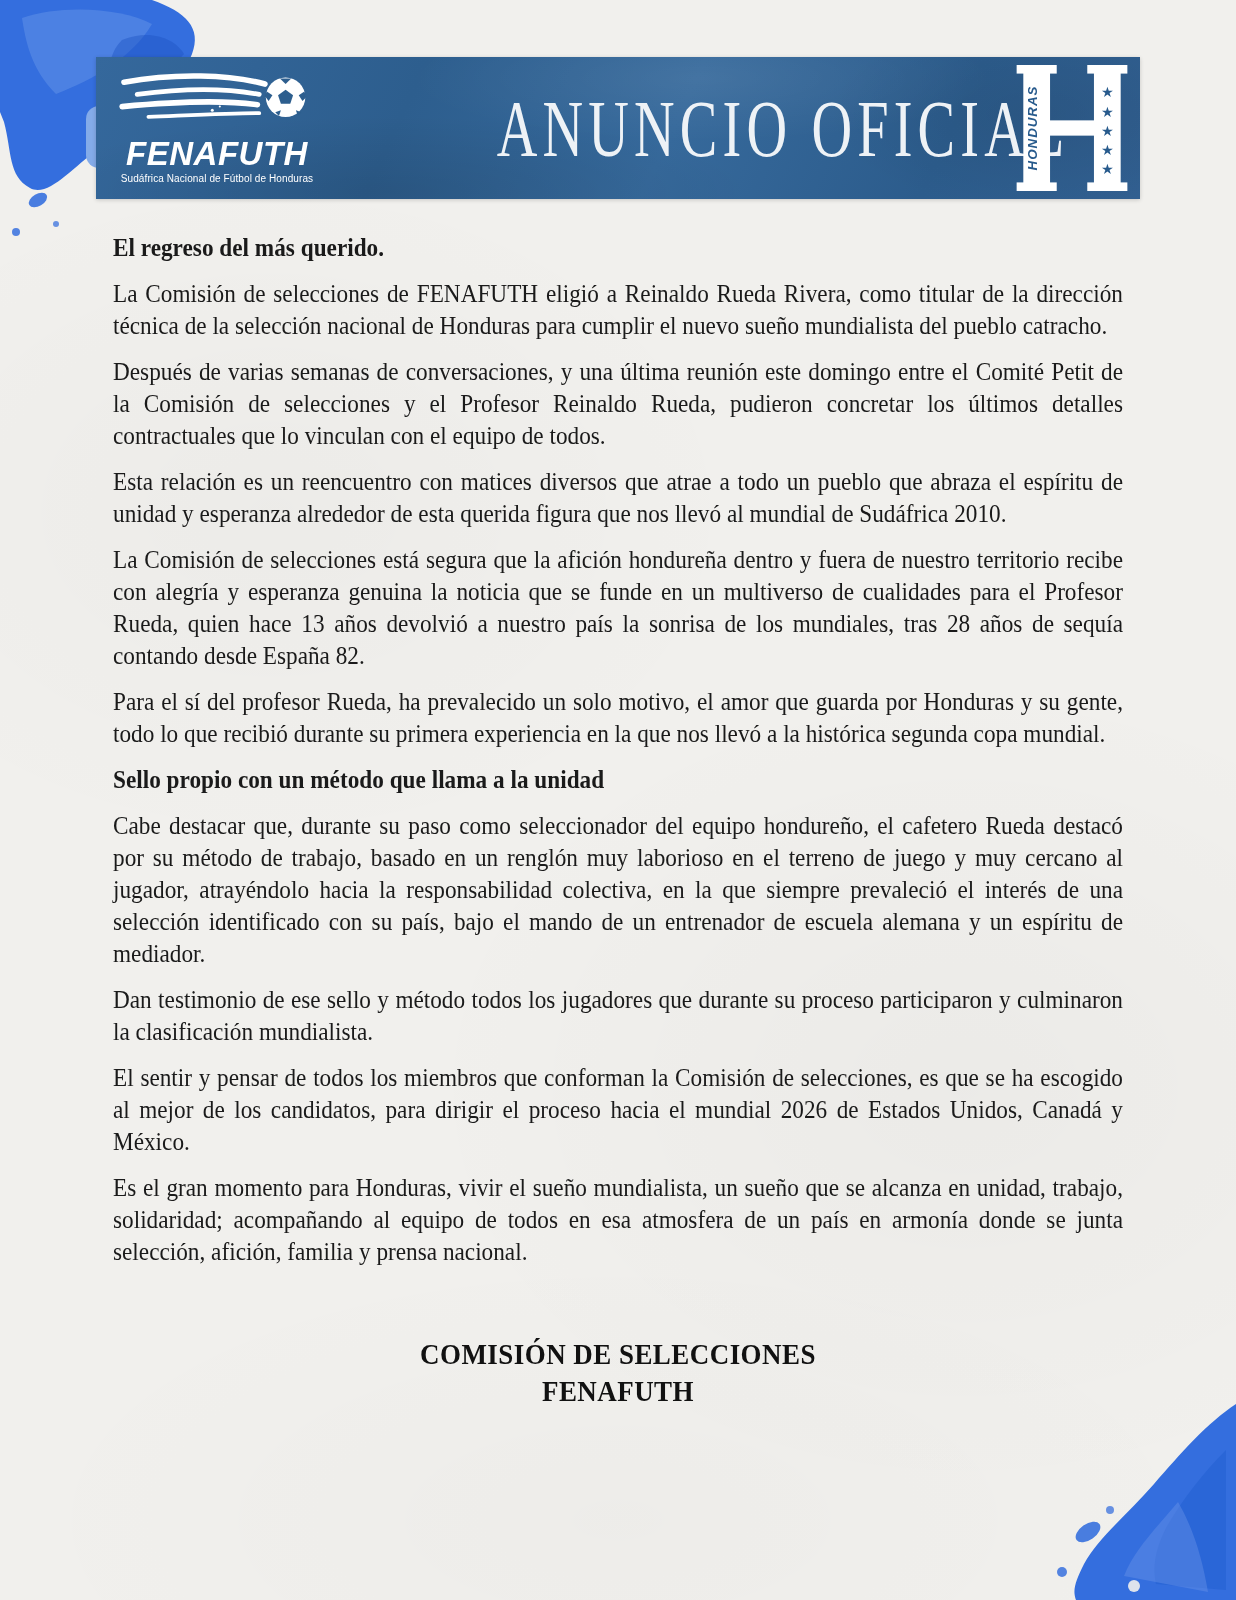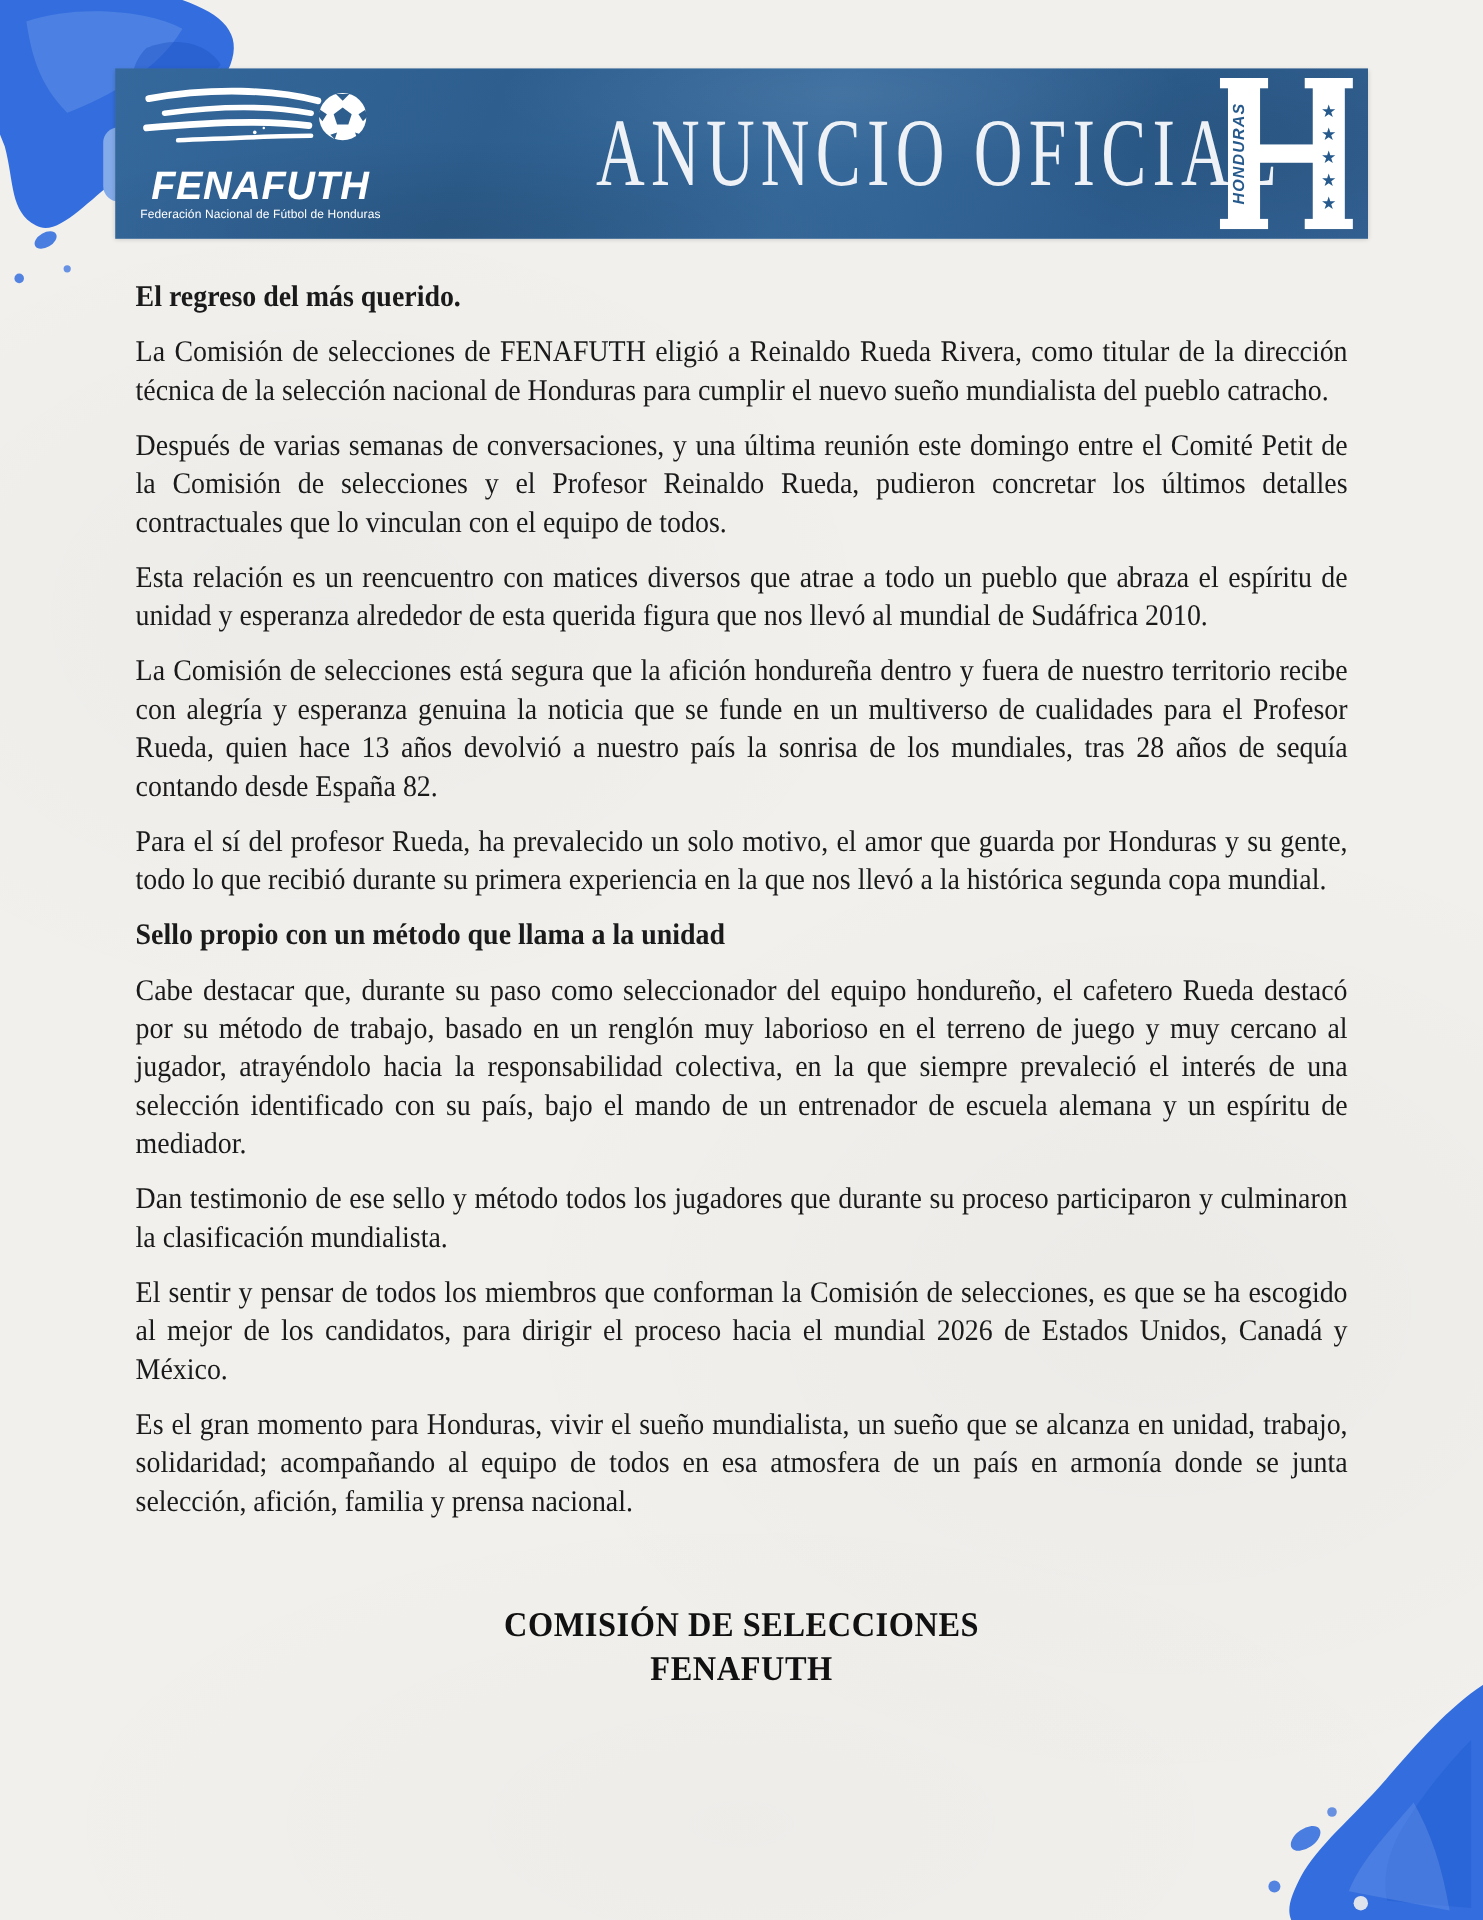--- a/index.html
+++ b/index.html
@@ -105,21 +105,21 @@
           <polygon points="172,10 184,10 178,16"></polygon>
           <polygon points="158,24 164,28 160,34 156,29"></polygon>
           <polygon points="198,24 200,30 196,34 192,28"></polygon>
           <polygon points="167,46 173,44 171,50"></polygon>
           <polygon points="189,44 195,46 191,50"></polygon>
         </g>
         <circle cx="100" cy="44" r="1.6" fill="#ffffff"></circle>
         <circle cx="108" cy="40" r="1.1" fill="#ffffff"></circle>
       </svg>
       <div class="logo-wordmark">FENAFUTH</div>
-      <div class="logo-tagline">Federación Nacional de Fútbol de Honduras</div>
+      <div class="logo-tagline">Sudáfrica Nacional de Fútbol de Honduras</div>
     </div>
 
     <div class="banner-title-wrap">
       <span class="banner-title">ANUNCIO OFICIAL</span>
     </div>
 
     <svg class="h-logo" width="116" height="126" viewBox="0 0 116 132">
       <g fill="#ffffff">
         <rect x="0" y="0" width="42" height="9"></rect>
         <rect x="0" y="123" width="42" height="9"></rect>

